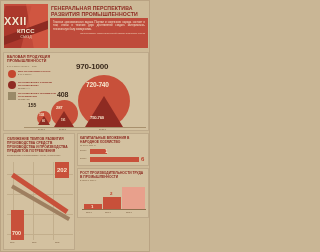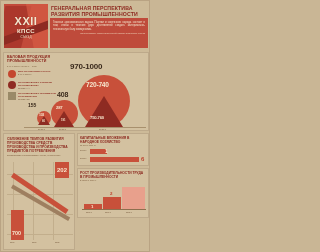--- a/index.html
+++ b/index.html
@@ -13,21 +13,21 @@
   .header{position:absolute;left:0;top:0;width:150px;height:50px;}
   .emblem{position:absolute;left:3px;top:3px;width:44px;height:44px;
           background:#c24a3a;overflow:hidden;}
   .emblem .band{position:absolute;left:-6px;top:24px;width:60px;height:8px;
           background:#8e2b22;transform:rotate(-20deg);}
   .emblem .flagA{position:absolute;left:-4px;top:2px;width:26px;height:44px;
           background:#a8352a;transform:skewX(-14deg);opacity:.85;}
   .emblem .flagB{position:absolute;left:26px;top:0px;width:22px;height:46px;
           background:#d65b45;transform:skewX(10deg);opacity:.7;}
   .emblem .xxii{position:absolute;left:0;top:12px;width:44px;
-          text-align:center;color:#f4e7cf;font-weight:bold;
+          text-align:left;color:#f4e7cf;font-weight:bold;
           font-size:11px;letter-spacing:.5px;line-height:11px;
           text-shadow:0 0 1px #7e241c;}
   .emblem .kpss{position:absolute;left:0;top:24px;width:44px;
           text-align:center;color:#f4e7cf;font-weight:bold;
           font-size:6px;letter-spacing:.3px;line-height:7px;}
   .emblem .sjezd{position:absolute;left:0;top:31px;width:44px;
           text-align:center;color:#f0dcc0;font-size:3px;
           letter-spacing:.2px;line-height:4px;}
 
   .titlebox{position:absolute;left:49px;top:3px;width:98px;height:44px;}
@@ -192,21 +192,21 @@
     <div class="numTiny" style="left:38px;top:67px;">60</div>
 
     <div class="circ" style="left:47px;top:47px;width:27px;height:27px;"></div>
     <div class="tri" style="left:50px;top:58px;border-left:10px solid transparent;border-right:10px solid transparent;border-bottom:16px solid #8e2b22;"></div>
     <div class="numTop" style="left:53px;top:38px;font-size:7px;">408</div>
     <div class="numInS" style="left:52px;top:52px;">287</div>
     <div class="numTiny" style="left:57px;top:66px;">191</div>
 
     <div class="circ" style="left:74px;top:22px;width:52px;height:52px;"></div>
     <div class="tri" style="left:81px;top:43px;border-left:19px solid transparent;border-right:19px solid transparent;border-bottom:31px solid #8e2b22;"></div>
-    <div class="numTop" style="left:66px;top:10px;">970-1000</div>
+    <div class="numTop" style="left:72px;top:10px;">970-1000</div>
     <div class="numIn" style="left:82px;top:28px;">720-740</div>
     <div class="numInS" style="left:86px;top:62px;">750-760</div>
 
     <div class="baseline" style="left:20px;top:74px;width:122px;"></div>
     <div class="yr" style="left:34px;top:75px;">1960 г.</div>
     <div class="yr" style="left:55px;top:75px;">1970 г.</div>
     <div class="yr" style="left:95px;top:75px;">1980 г.</div>
   </div>
 
   <div class="panelBL">

